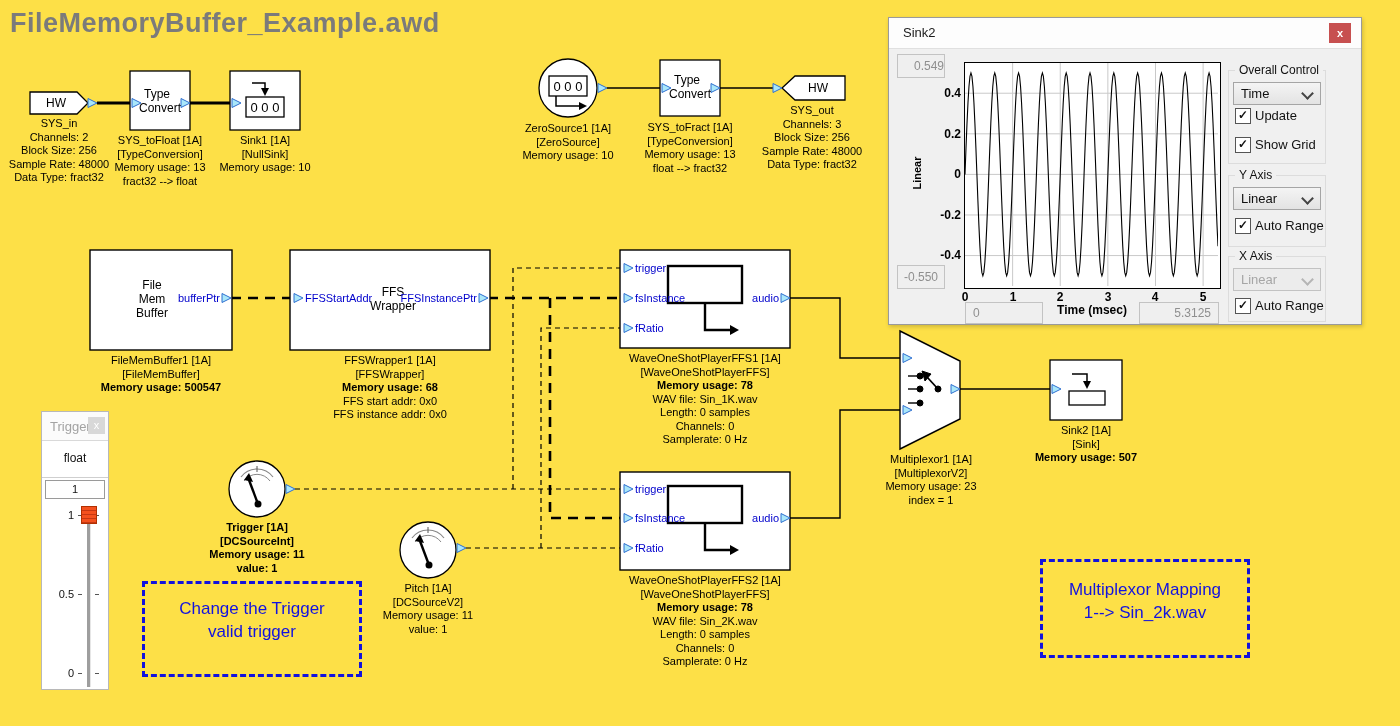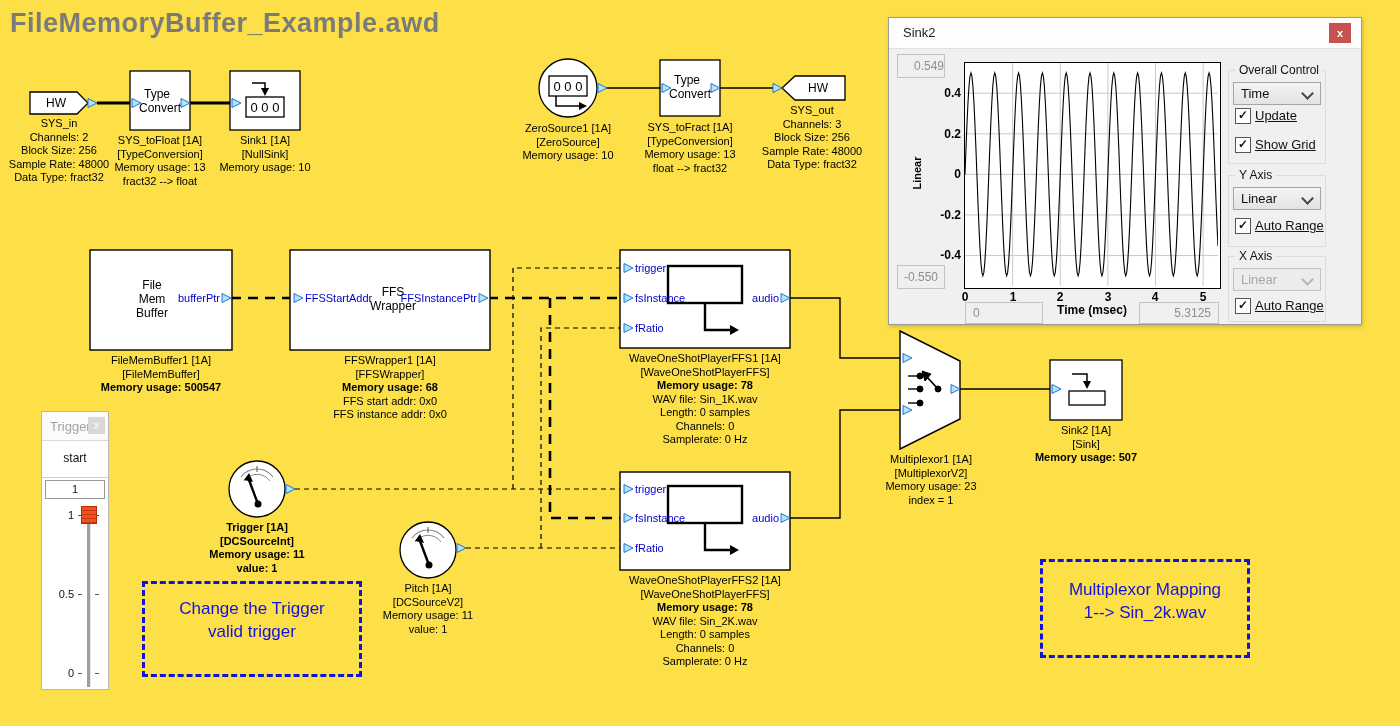--- a/index.html
+++ b/index.html
@@ -47,21 +47,21 @@
   .group .glabel{position:absolute;left:6px;top:-8px;background:#f0f0f0;padding:0 4px;font-size:12px;color:#111;}
   .combo{position:absolute;height:23px;background:linear-gradient(#f4f4f4,#e3e3e3);border:1px solid #a5a5a5;
          box-sizing:border-box;font-size:13px;color:#111;line-height:21px;padding-left:7px;cursor:pointer;}
   .combo .chev{position:absolute;right:8px;top:6px;width:7px;height:7px;border-left:2px solid #444;
                border-bottom:2px solid #444;transform:rotate(-45deg);}
   .combo.disabled{color:#a6a6a6;background:#ececec;border-color:#c2c2c2;}
   .combo.disabled .chev{border-color:#b5b5b5;}
   .checkrow{position:absolute;height:16px;cursor:pointer;}
   .checkrow .box{position:absolute;left:0;top:0;width:14px;height:14px;background:#fff;border:1px solid #555;
                  font-size:12px;line-height:13px;text-align:center;color:#111;font-weight:bold;}
-  .checkrow .clabel{position:absolute;left:20px;top:0;font-size:13px;color:#111;white-space:nowrap;text-decoration:underline;}
+  .checkrow .clabel{position:absolute;left:20px;top:0;font-size:13px;color:#111;white-space:nowrap;}
 </style>
 </head>
 <body>
 
 <div id="canvas">
 
   <div class="page-title">FileMemoryBuffer_Example.awd</div>
 
   <svg id="diagram" width="1400" height="726">
 
@@ -308,21 +308,21 @@
   <div class="ann" style="left:1040px;top:559px;width:210px;height:99px;padding-top:16px;">
     <div>Multiplexor Mapping</div>
     <div>1--&gt; Sin_2k.wav</div>
   </div>
 
   <div class="tpanel">
     <div class="tbar">
       <span class="ttitle">Trigger</span>
       <span class="tclose">x</span>
     </div>
-    <div class="vhead">start</div>
+    <div class="vhead">float</div>
     <div class="vcell">1</div>
     <div class="track"></div>
     <div class="tick" style="left:36px;top:103px;"></div>
     <div class="tick" style="left:53px;top:103px;"></div>
     <div class="tick" style="left:36px;top:182px;"></div>
     <div class="tick" style="left:53px;top:182px;"></div>
     <div class="tick" style="left:36px;top:261px;"></div>
     <div class="tick" style="left:53px;top:261px;"></div>
     <div class="tlabel" style="left:4px;top:97px;">1</div>
     <div class="tlabel" style="left:4px;top:176px;">0.5</div>

